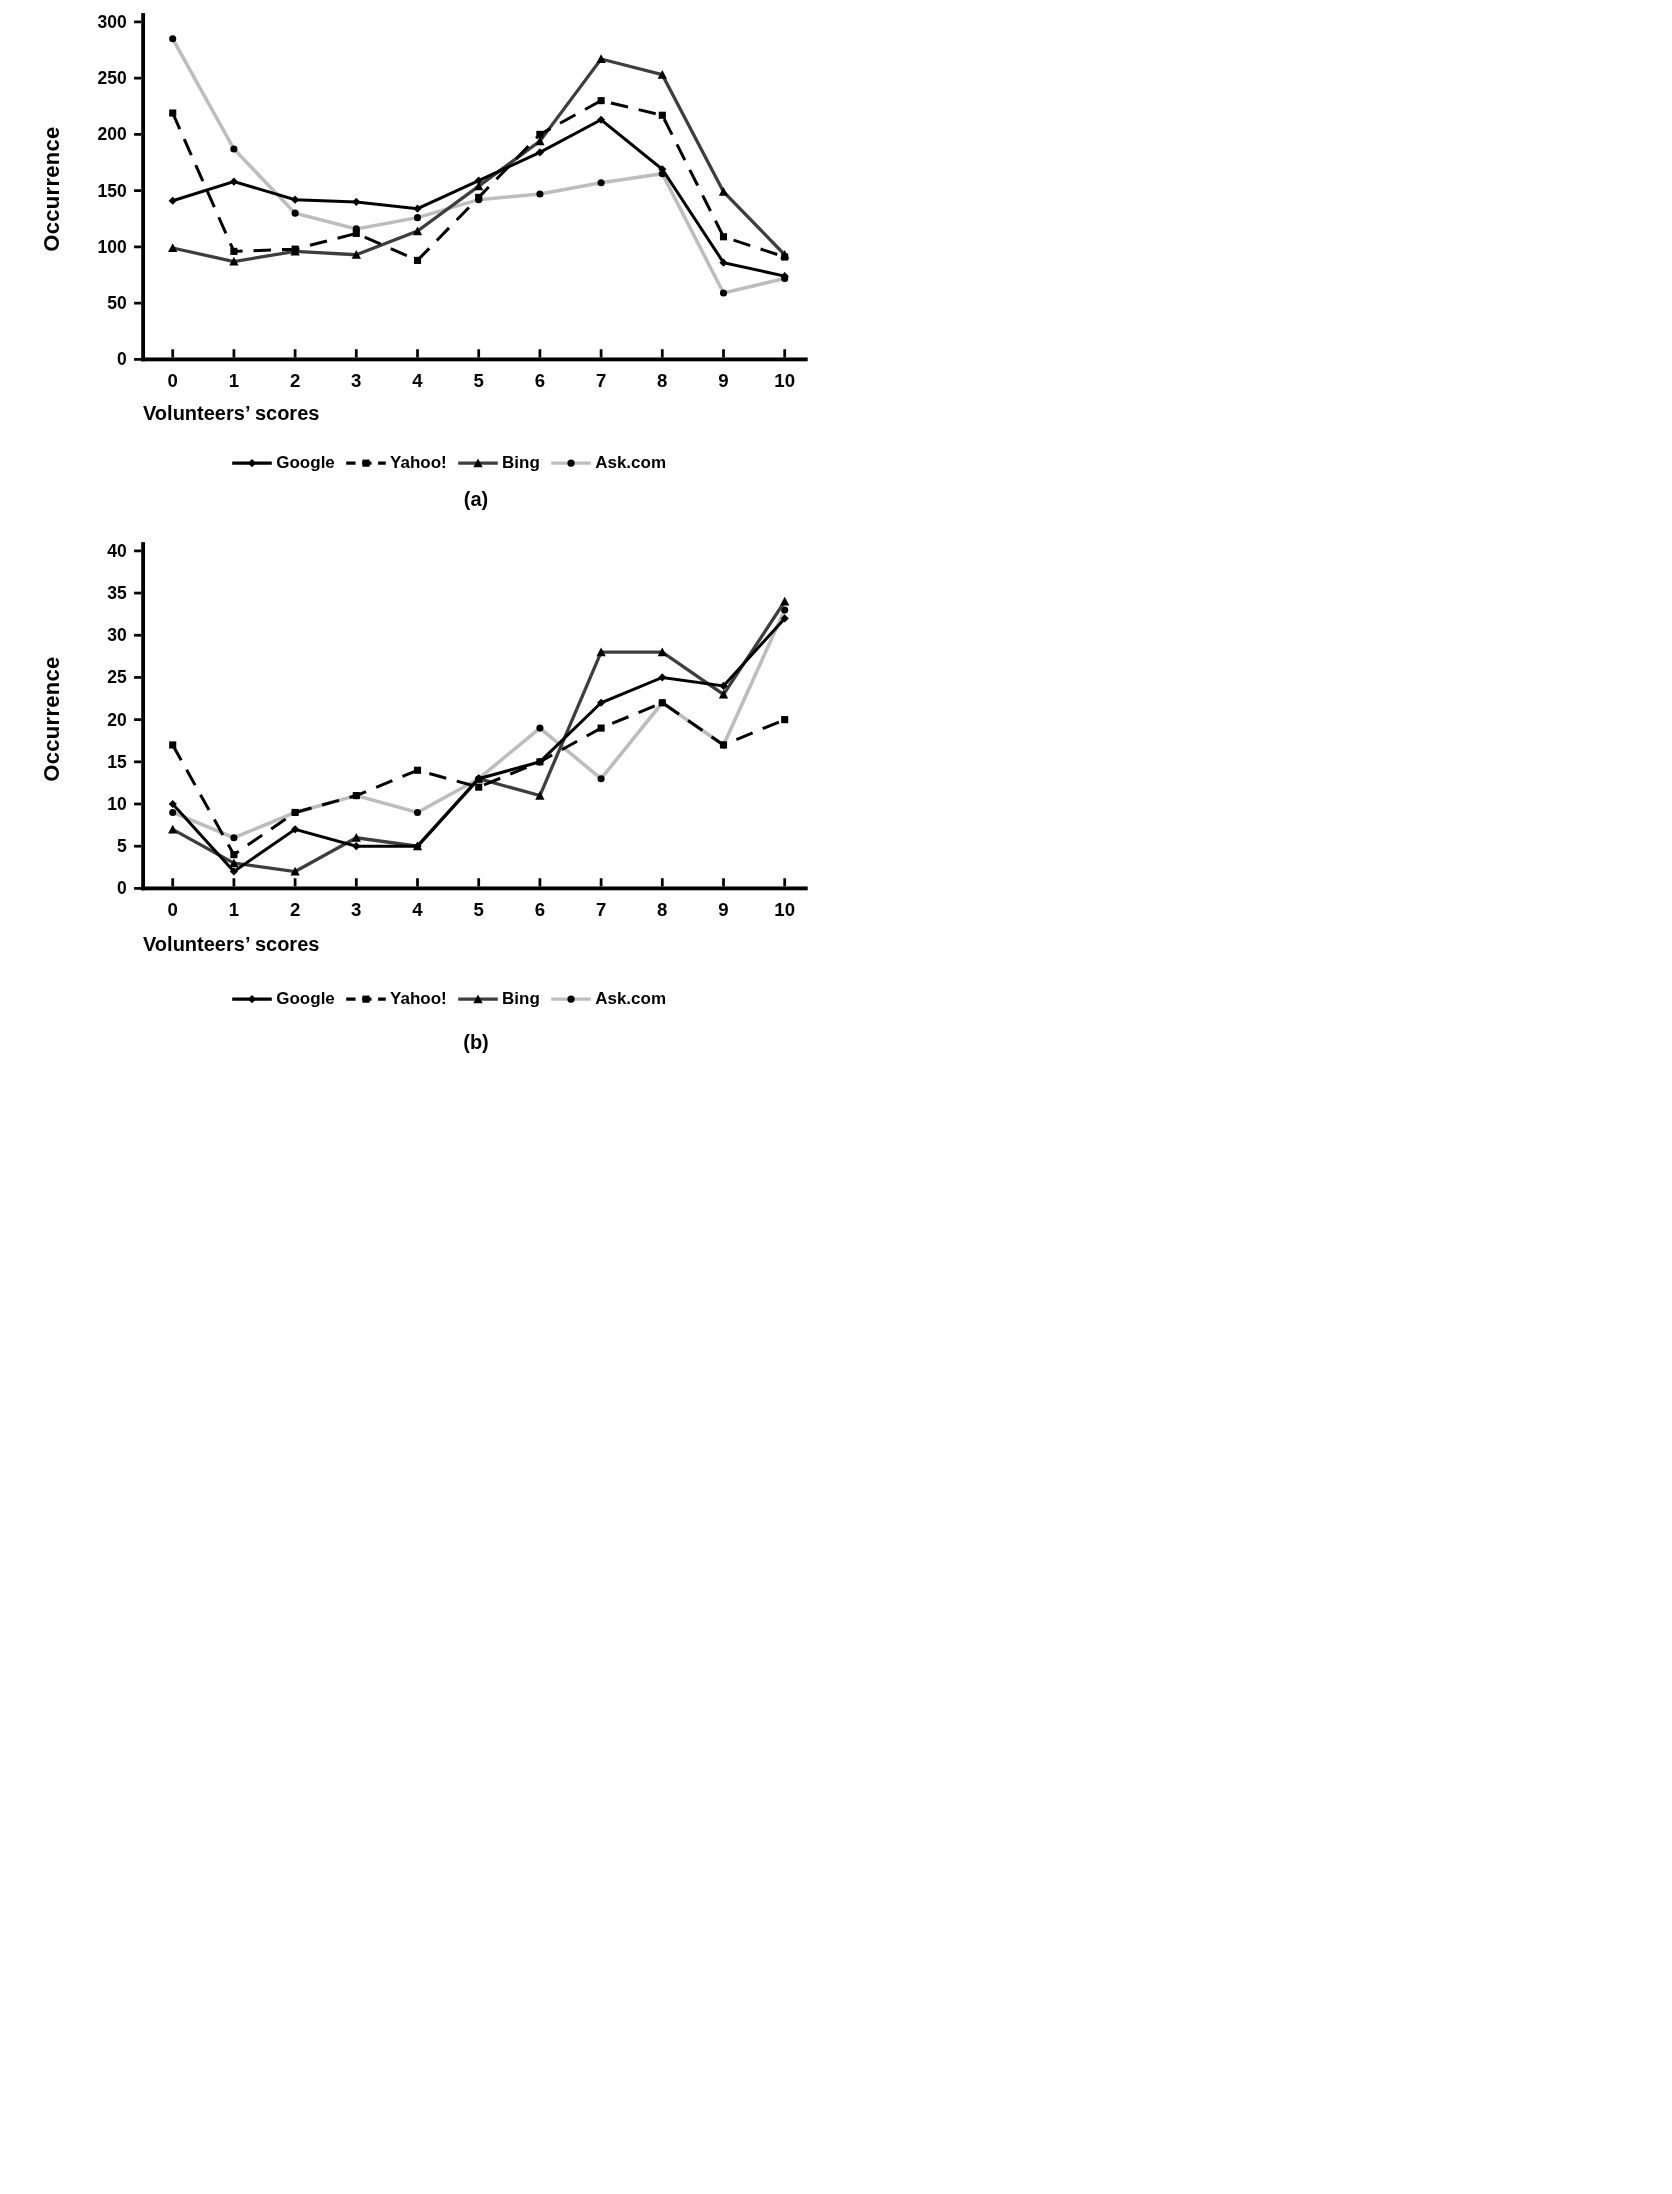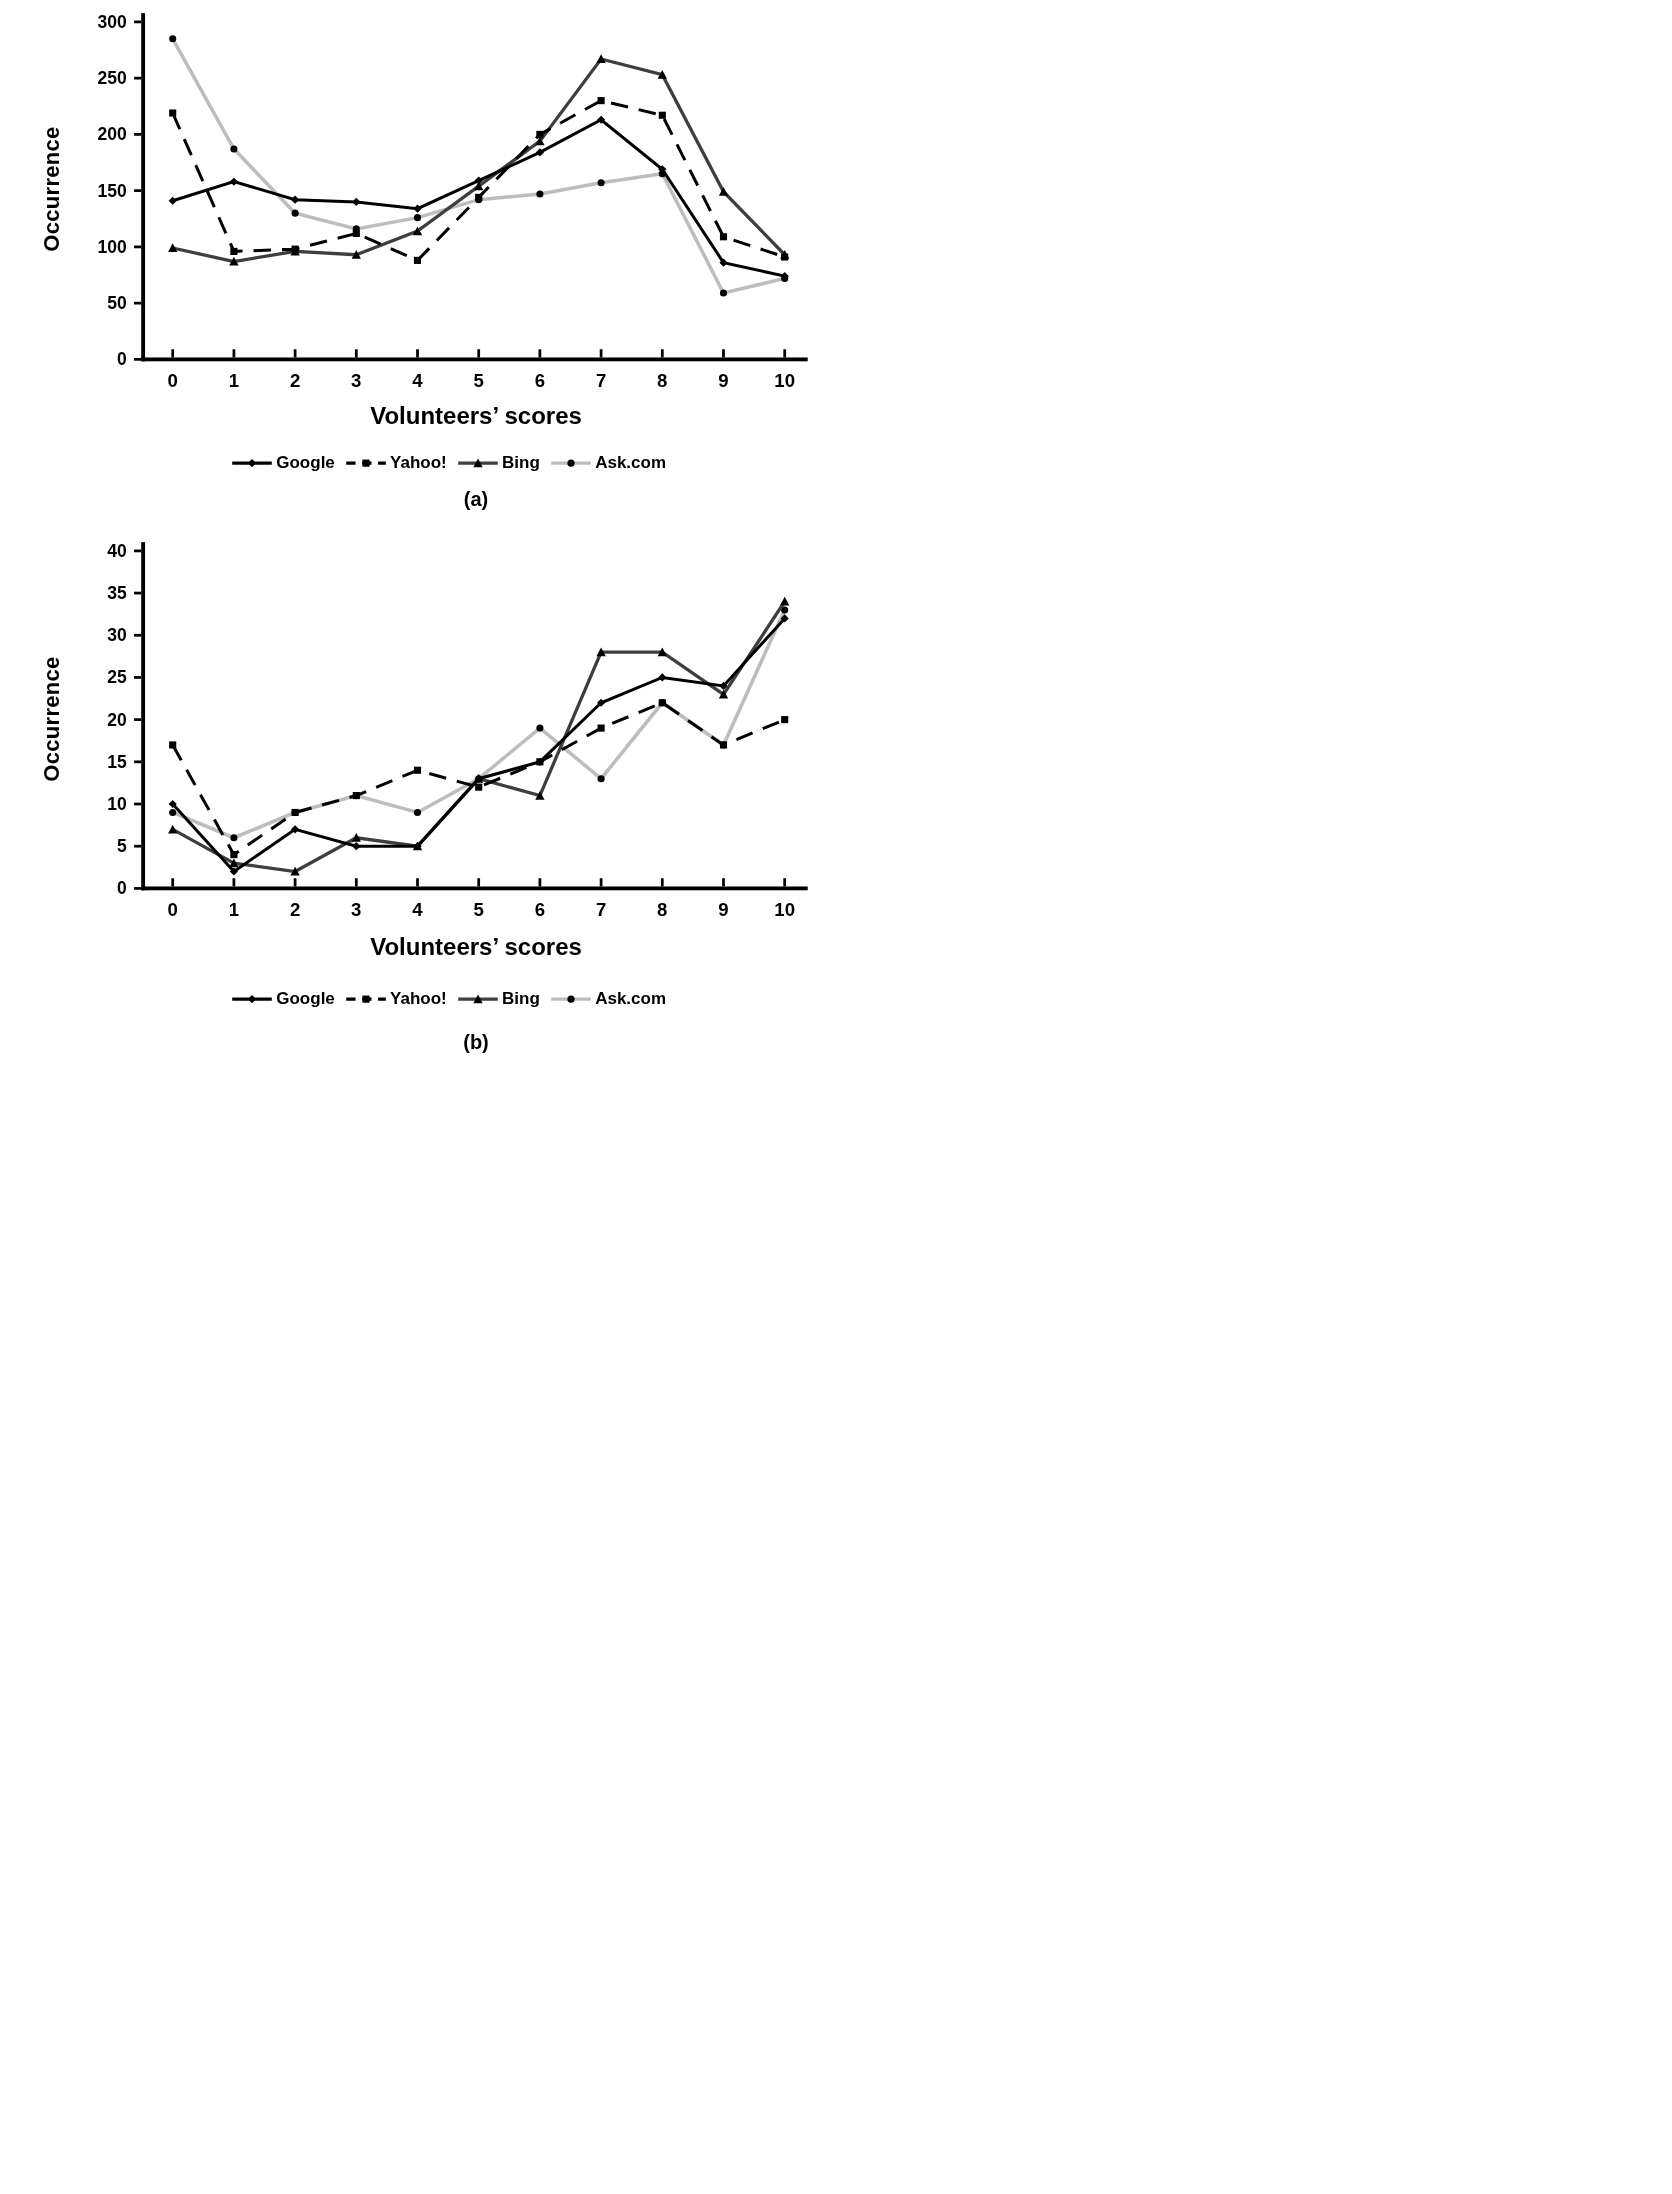--- a/index.html
+++ b/index.html
@@ -22,22 +22,21 @@
     transform-origin:center center;
     white-space:nowrap;
     font-size:22px;
     letter-spacing:0.3px;
   }
   .ylabel-a{top:189px;}
   .ylabel-b{top:719px;}
   .xlabel{
     position:absolute;
     left:143px;width:666px;
-    text-align:center;
-    font-size:24px;
+    font-size:20px;
   }
   .xlabel-a{top:402px;}
   .xlabel-b{top:933px;}
   .legend{
     position:absolute;
     left:88px;width:721px;
     display:flex;
     justify-content:center;
     align-items:flex-end;
     gap:10px;

